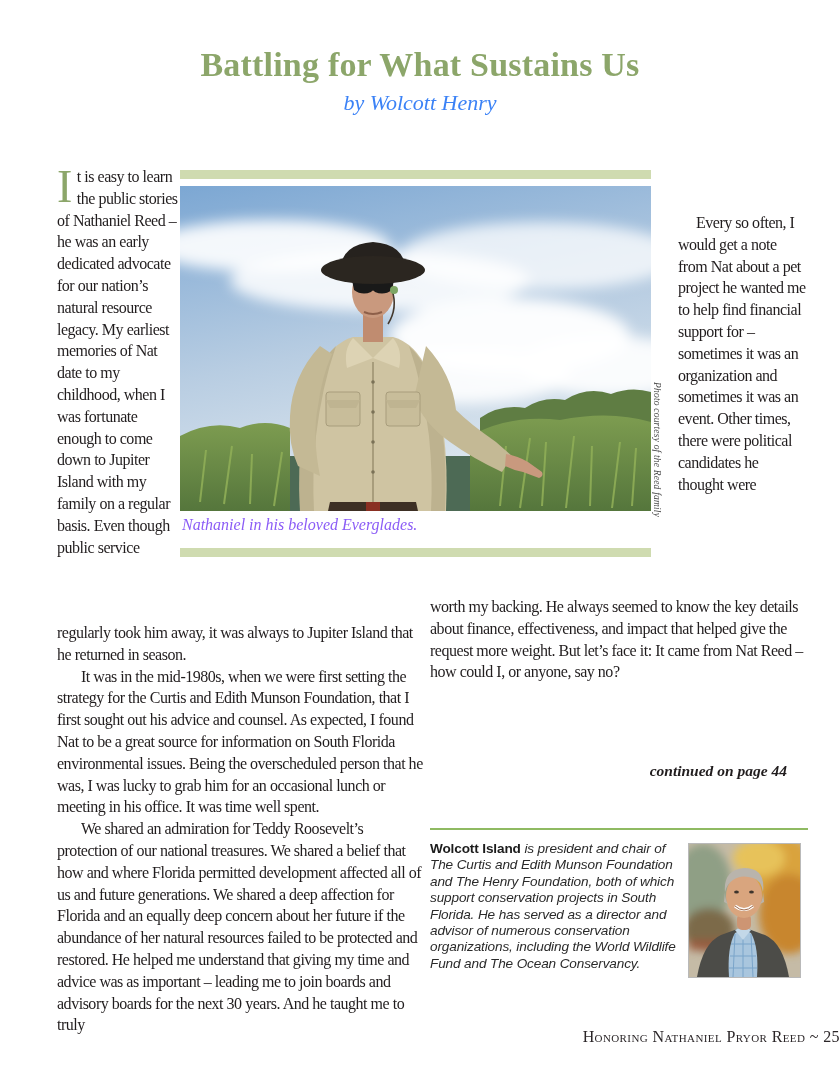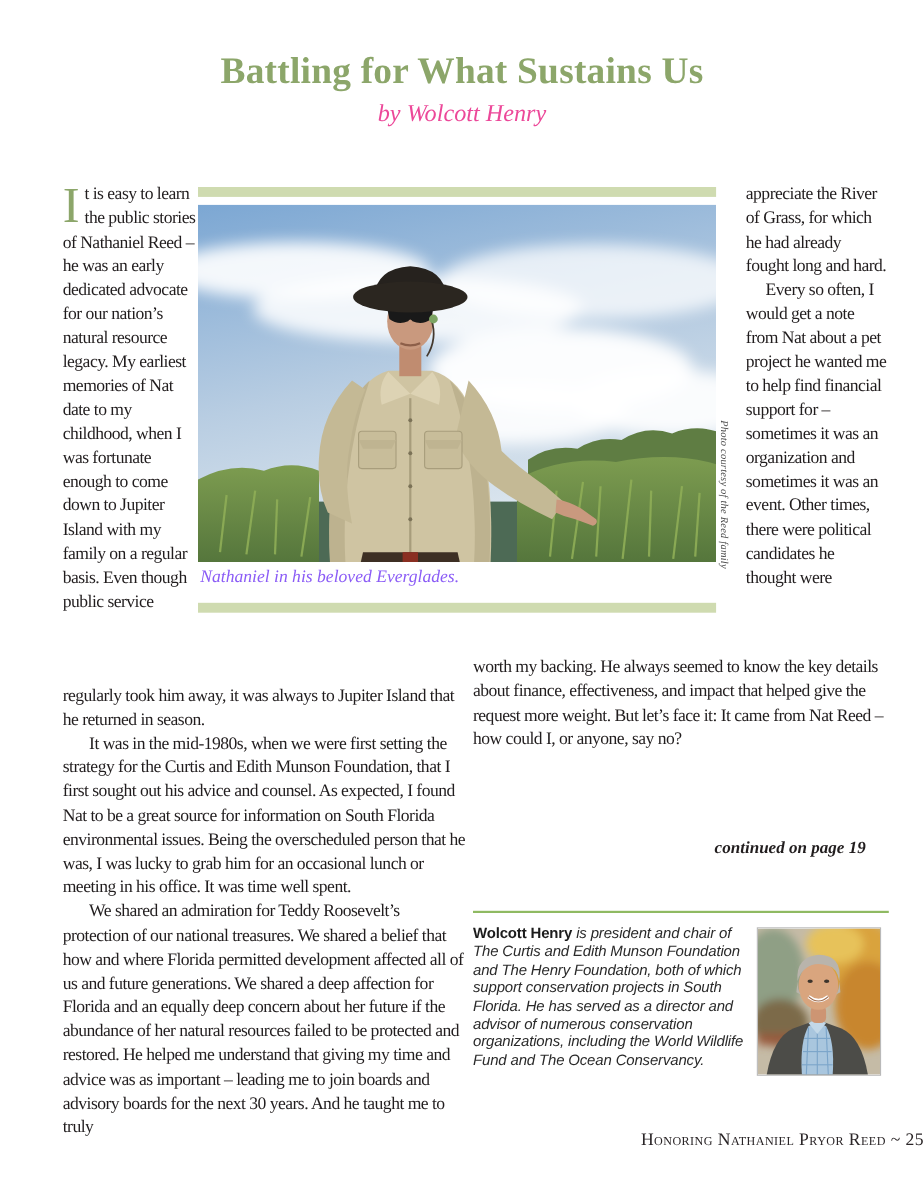--- a/index.html
+++ b/index.html
@@ -7,29 +7,29 @@
     position:relative;width:840px;height:1085px;background:#ffffff;
     font-family:"Liberation Serif", serif;color:#211d1e;overflow:hidden;padding-left:32px;
   }
   
   .title{
     position:absolute;left:0;top:46px;width:840px;text-align:center;
     font-size:34px;font-weight:bold;color:#8ca66a;letter-spacing:.2px;
   }
   .byline{
     position:absolute;left:0;top:90px;width:840px;text-align:center;
-    font-size:22px;font-style:italic;color:#ec4899;
+    font-size:22px;font-style:italic;color:#3b82f6;
   }
   
   .bodytext{font-size:16px;line-height:21.8px;letter-spacing:-0.03em;text-align:left;}
   .bodytext p{margin:0;}
   .bodytext p.ind{text-indent:24px;}
   .colLT{position:absolute;left:57px;top:166px;width:124px;}
   .colRT{position:absolute;left:678px;top:166px;width:128px;}
-  .colRT p.ind{text-indent:18px;}
+  .colRT p.ind{text-indent:18px;margin-top:46px;}
   .colLB{position:absolute;left:57px;top:586px;width:368px;margin-top:36px;}
   .colRB{position:absolute;left:430px;top:586px;width:378px;margin-top:10px;}
   .dropcap{
     float:left;font-size:46px;line-height:38px;color:#8ca66a;
     padding-right:5px;padding-top:2px;font-weight:400;
   }
   .continued{
     position:absolute;left:430px;top:762px;width:357px;text-align:right;
     font-size:15.5px;font-style:italic;font-weight:bold;color:#211d1e;
   }
@@ -173,38 +173,37 @@
         <ellipse cx="193" cy="84" rx="52" ry="14" fill="#2b2620"></ellipse>
       </g>
     </svg>
   </div>
 
   <div class="credit">Photo courtesy of the Reed family</div>
   <div class="caption">Nathaniel in his beloved Everglades.</div>
   <div class="greenbar bar-bottom"></div>
 
   <div class="bodytext colRT">
-    <p>appreciate the River of Grass, for which he had already fought long and hard.</p>
     <p class="ind">Every so often, I would get a note from Nat about a pet project he wanted me to help find financial support for – sometimes it was an organization and sometimes it was an event. Other times, there were political candidates he thought were</p>
   </div>
 
   <div class="bodytext colLB">
     <p>regularly took him away, it was always to Jupiter Island that he returned in season.</p>
     <p class="ind">It was in the mid-1980s, when we were first setting the strategy for the Curtis and Edith Munson Foundation, that I first sought out his advice and counsel. As expected, I found Nat to be a great source for information on South Florida environmental issues. Being the overscheduled person that he was, I was lucky to grab him for an occasional lunch or meeting in his office. It was time well spent.</p>
     <p class="ind">We shared an admiration for Teddy Roosevelt’s protection of our national treasures. We shared a belief that how and where Florida permitted development affected all of us and future generations. We shared a deep affection for Florida and an equally deep concern about her future if the abundance of her natural resources failed to be protected and restored. He helped me understand that giving my time and advice was as important – leading me to join boards and advisory boards for the next 30 years. And he taught me to truly</p>
   </div>
 
   <div class="bodytext colRB">
     <p>worth my backing. He always seemed to know the key details about finance, effectiveness, and impact that helped give the request more weight. But let’s face it: It came from Nat Reed – how could I, or anyone, say no?</p>
   </div>
 
-  <div class="continued">continued on page 19</div>
+  <div class="continued">continued on page 44</div>
 
   <div class="bio-rule"></div>
-  <div class="bio-text"><b>Wolcott Henry</b><span>  is president and chair of The Curtis and Edith Munson Foundation and The Henry Foundation, both of which support conservation projects in South Florida. He has served as a director and advisor of numerous conservation organizations, including the World Wildlife Fund and The Ocean Conservancy.</span></div>
+  <div class="bio-text"><b>Wolcott Island</b><span>  is president and chair of The Curtis and Edith Munson Foundation and The Henry Foundation, both of which support conservation projects in South Florida. He has served as a director and advisor of numerous conservation organizations, including the World Wildlife Fund and The Ocean Conservancy.</span></div>
 
   <div class="author-photo">
     <svg width="111" height="133" viewBox="0 0 111 133" xmlns="http://www.w3.org/2000/svg">
       <defs>
         <filter id="soft2" x="-30%" y="-30%" width="160%" height="160%">
           <feGaussianBlur stdDeviation="4"></feGaussianBlur>
         </filter>
       </defs>
 
       <rect width="111" height="133" fill="#c5bba6"></rect>

